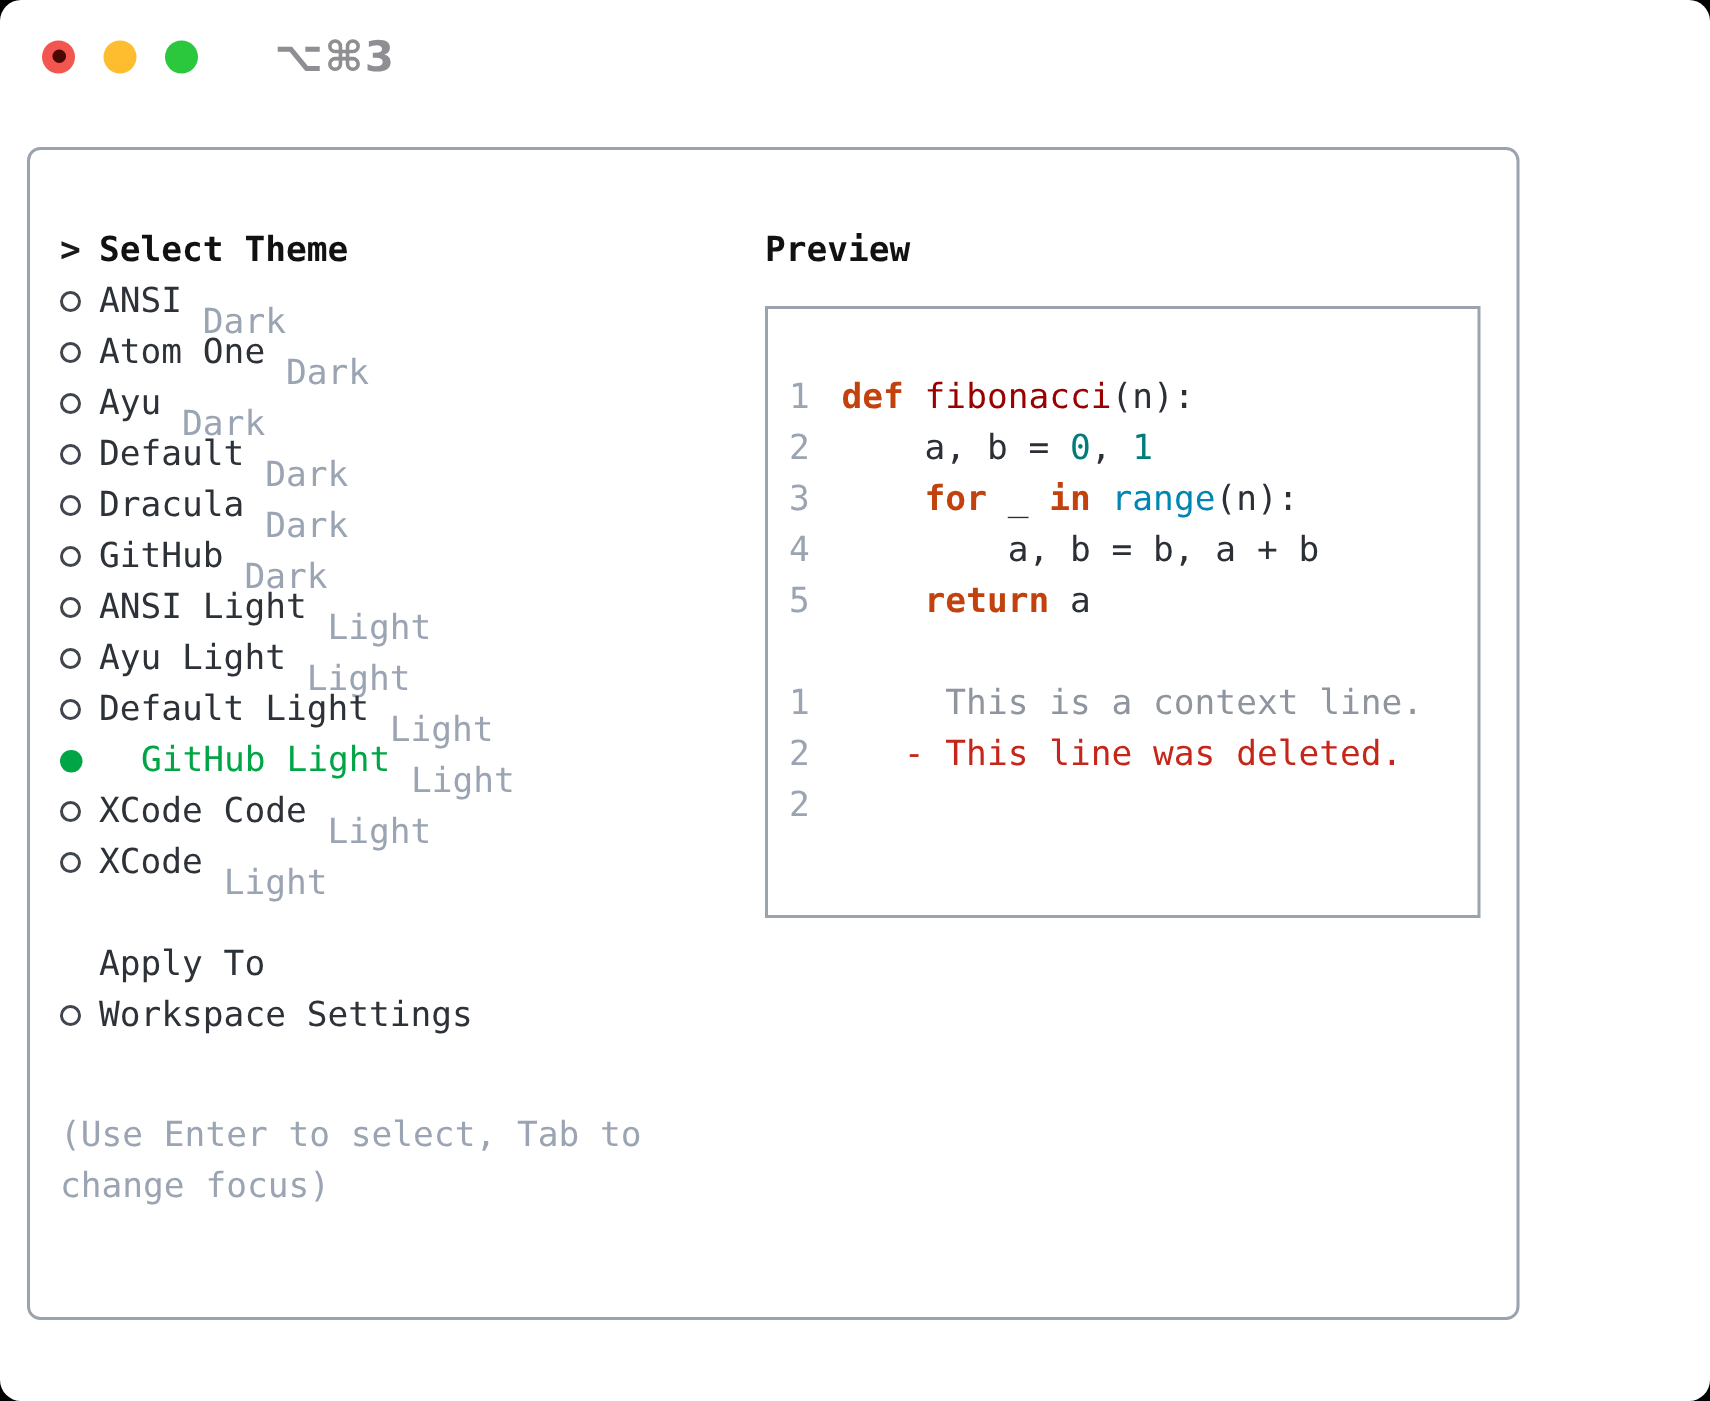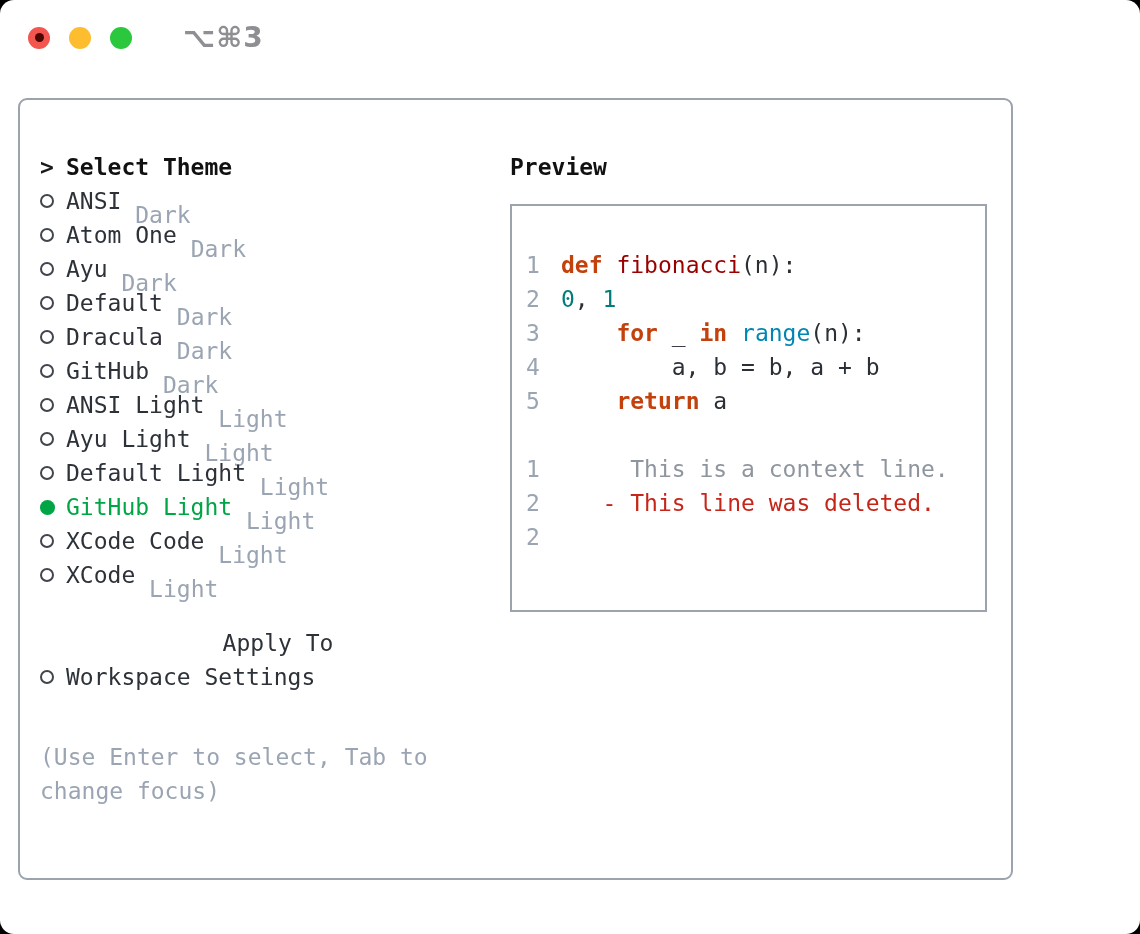--- a/index.html
+++ b/index.html
@@ -43,25 +43,25 @@
   }
   .left-col{width:450px;flex:0 0 450px;}
   .right-col{flex:1;padding-left:20px;}
   .row{height:34px;display:flex;align-items:center;white-space:pre;}
   .bullet-cell{width:26px;flex:0 0 26px;display:flex;align-items:center;}
   .ring{width:14px;height:14px;box-sizing:border-box;border:2px solid #41464e;border-radius:50%;}
   .dot{width:15px;height:15px;border-radius:50%;background:#00a546;}
   .prompt{color:#1a1a1a;font-weight:bold;}
   .hdr{font-weight:bold;color:#111111;}
   .theme-name{color:#2d3138;}
-  .theme-row.selected .theme-name{color:#00a546;}
+  .theme-row.selected .theme-name{color:#00a546;margin-left:28px;}
   .variant{color:#9aa4b2;margin-left:13.85px;margin-top:27px;}
   .opt-label{color:#2d3138;}
   .opt-row.selected .opt-label{color:#00a546;}
-  .apply-hdr{margin-top:34px;justify-content:center;}
+  .apply-hdr{margin-top:34px;}
   .help{
     margin-top:46px;width:400px;color:#9aa4b2;
     white-space:normal;line-height:34px;
   }
   
   .preview-hdr{height:34px;line-height:34px;font-weight:bold;color:#111;}
   .preview-box{
     box-sizing:border-box;
     width:477px;height:408px;
     margin-top:20px;
@@ -129,21 +129,21 @@
         </div>
 
       <div class="help">(Use Enter to select, Tab to change focus)</div>
     </div>
 
     <div class="right-col">
       <div class="preview-hdr">Preview</div>
       <div class="preview-box">
         <div id="code-block">
             <div class="code-line"><span class="ln">1</span><span class="c-kw">def </span><span class="c-title">fibonacci</span><span class="c-plain">(n):</span></div>
-            <div class="code-line"><span class="ln">2</span><span class="c-num">0</span><span class="c-plain">, </span><span class="c-num">1</span></div>
+            <div class="code-line"><span class="ln">2</span><span class="c-plain">    a, b = </span><span class="c-num">0</span><span class="c-plain">, </span><span class="c-num">1</span></div>
             <div class="code-line"><span class="ln">3</span><span class="c-plain">    </span><span class="c-kw">for</span><span class="c-plain"> _ </span><span class="c-kw">in</span><span class="c-plain"> </span><span class="c-builtin">range</span><span class="c-plain">(n):</span></div>
             <div class="code-line"><span class="ln">4</span><span class="c-plain">        a, b = b, a + b</span></div>
             <div class="code-line"><span class="ln">5</span><span class="c-plain">    </span><span class="c-kw">return</span><span class="c-plain"> a</span></div>
           </div>
         <div class="blank-line"></div>
         <div id="diff-block">
             <div class="code-line"><span class="ln">1</span><span class="c-ctx">     This is a context line.</span></div>
             <div class="code-line"><span class="ln">2</span><span class="c-del">   - This line was deleted.</span></div>
             <div class="code-line"><span class="ln">2</span></div>
           </div>

